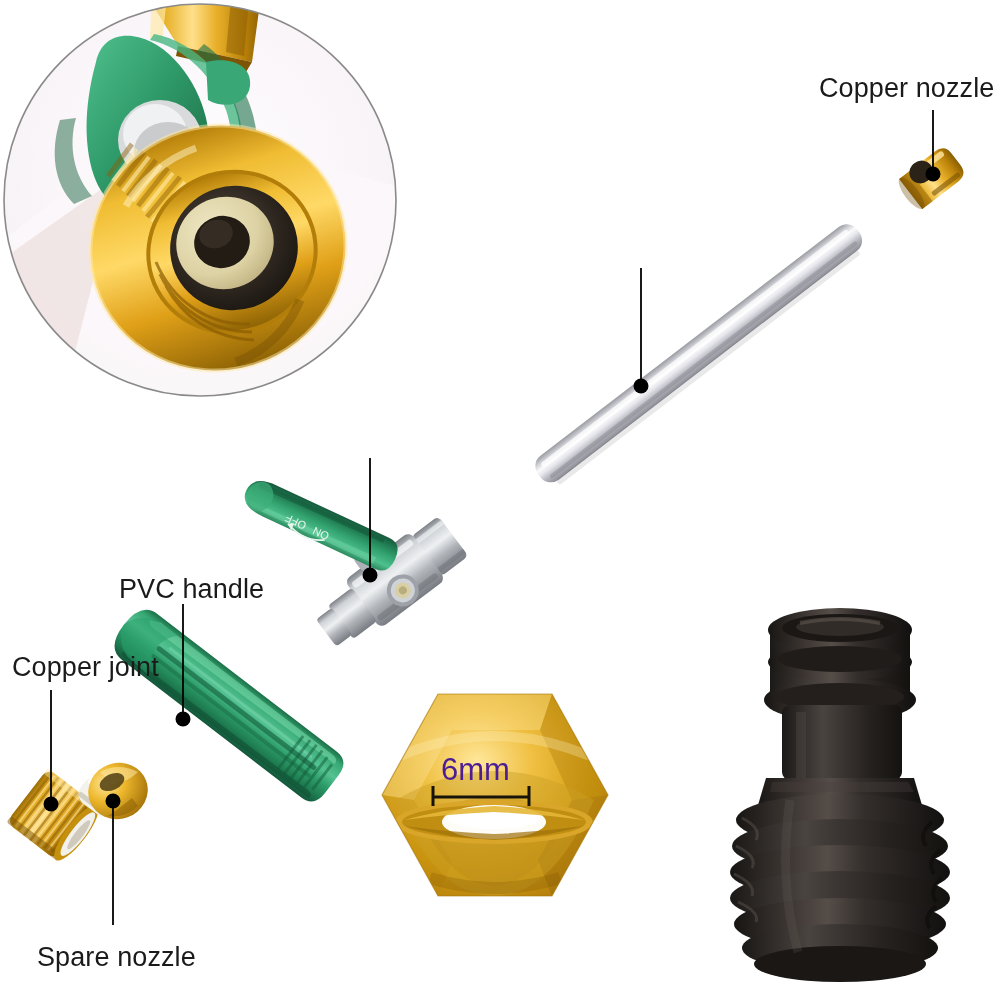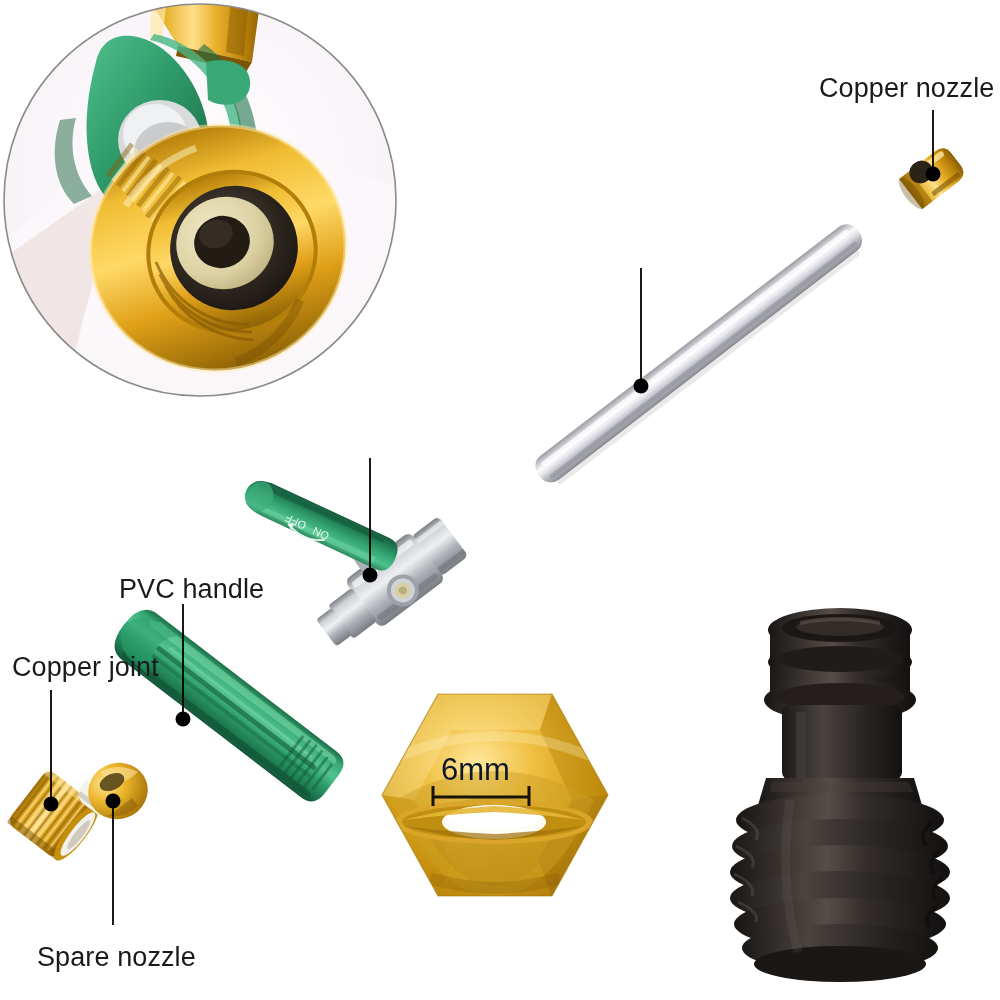--- a/index.html
+++ b/index.html
@@ -34,21 +34,21 @@
   #lbl-copper-nozzle   { left: 819px; top: 75px;  font-size: 27px; }
   #lbl-aluminum-pole   { left: 527px; top: 234px; font-size: 27px; }
   #lbl-adjustable-valve{ left: 312px; top: 423px; font-size: 27px; }
   #lbl-pvc-handle      { left: 119px; top: 576px; font-size: 27px; }
   #lbl-copper-joint    { left: 12px;  top: 654px; font-size: 27px; }
   #lbl-spare-nozzle    { left: 37px;  top: 930px; font-size: 27px; margin-top: 14px; }
   #lbl-dim-6mm {
     position: absolute;
     left: 441px; top: 754px;
     font-size: 31px;
-    color: #0f172a;
+    color: #4c1d95;
     font-weight: 400;
     white-space: nowrap;
     line-height: 1;
   }
 </style>
 </head>
 <body>
 
 <div id="stage">
 

